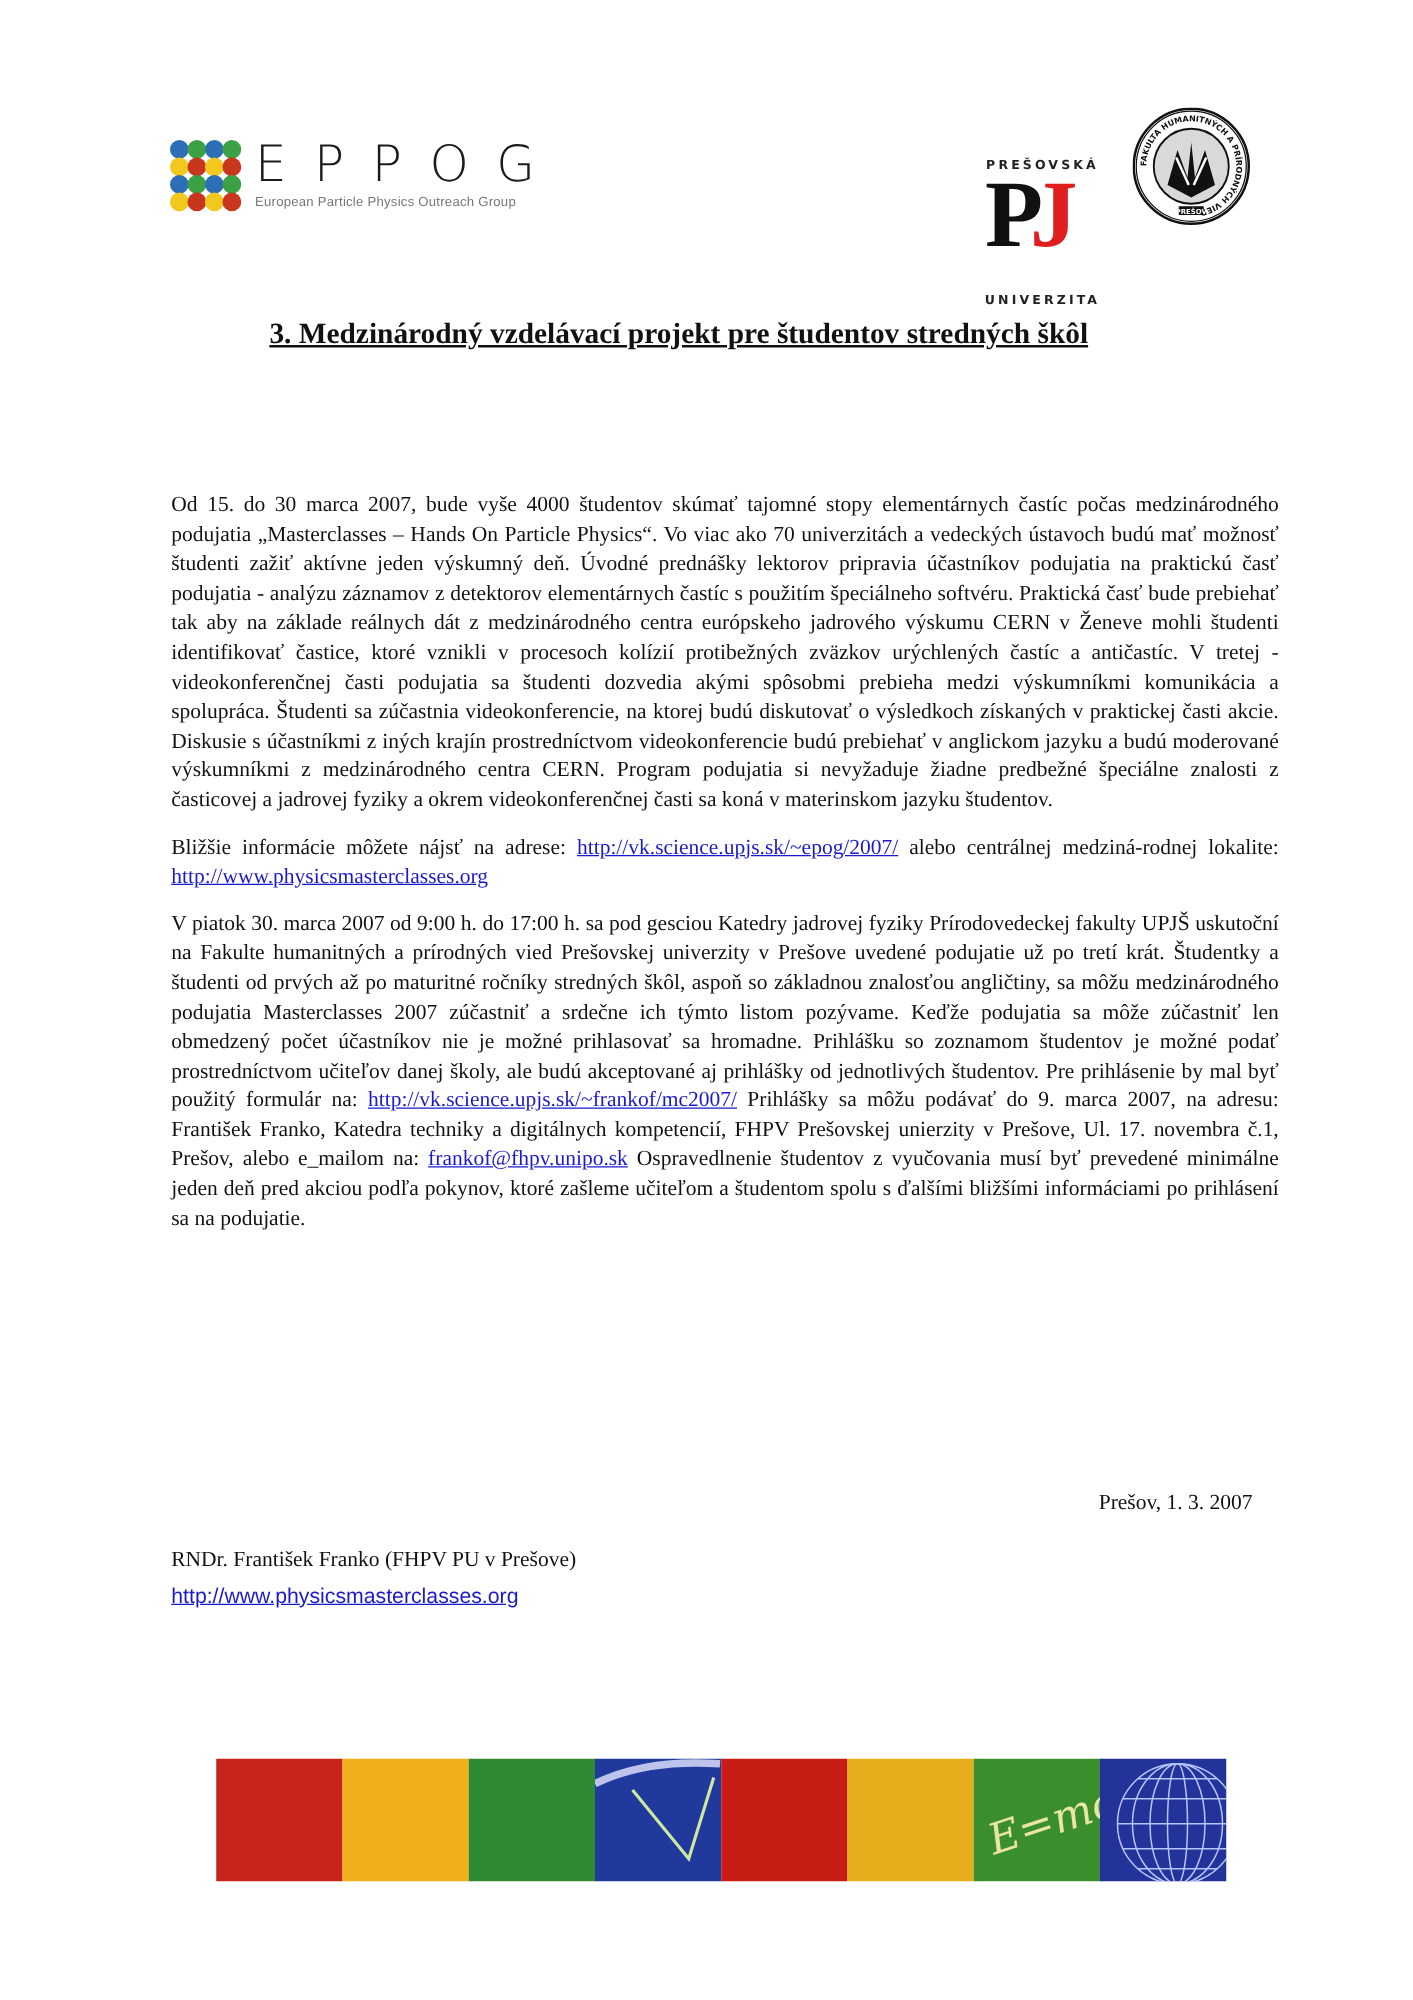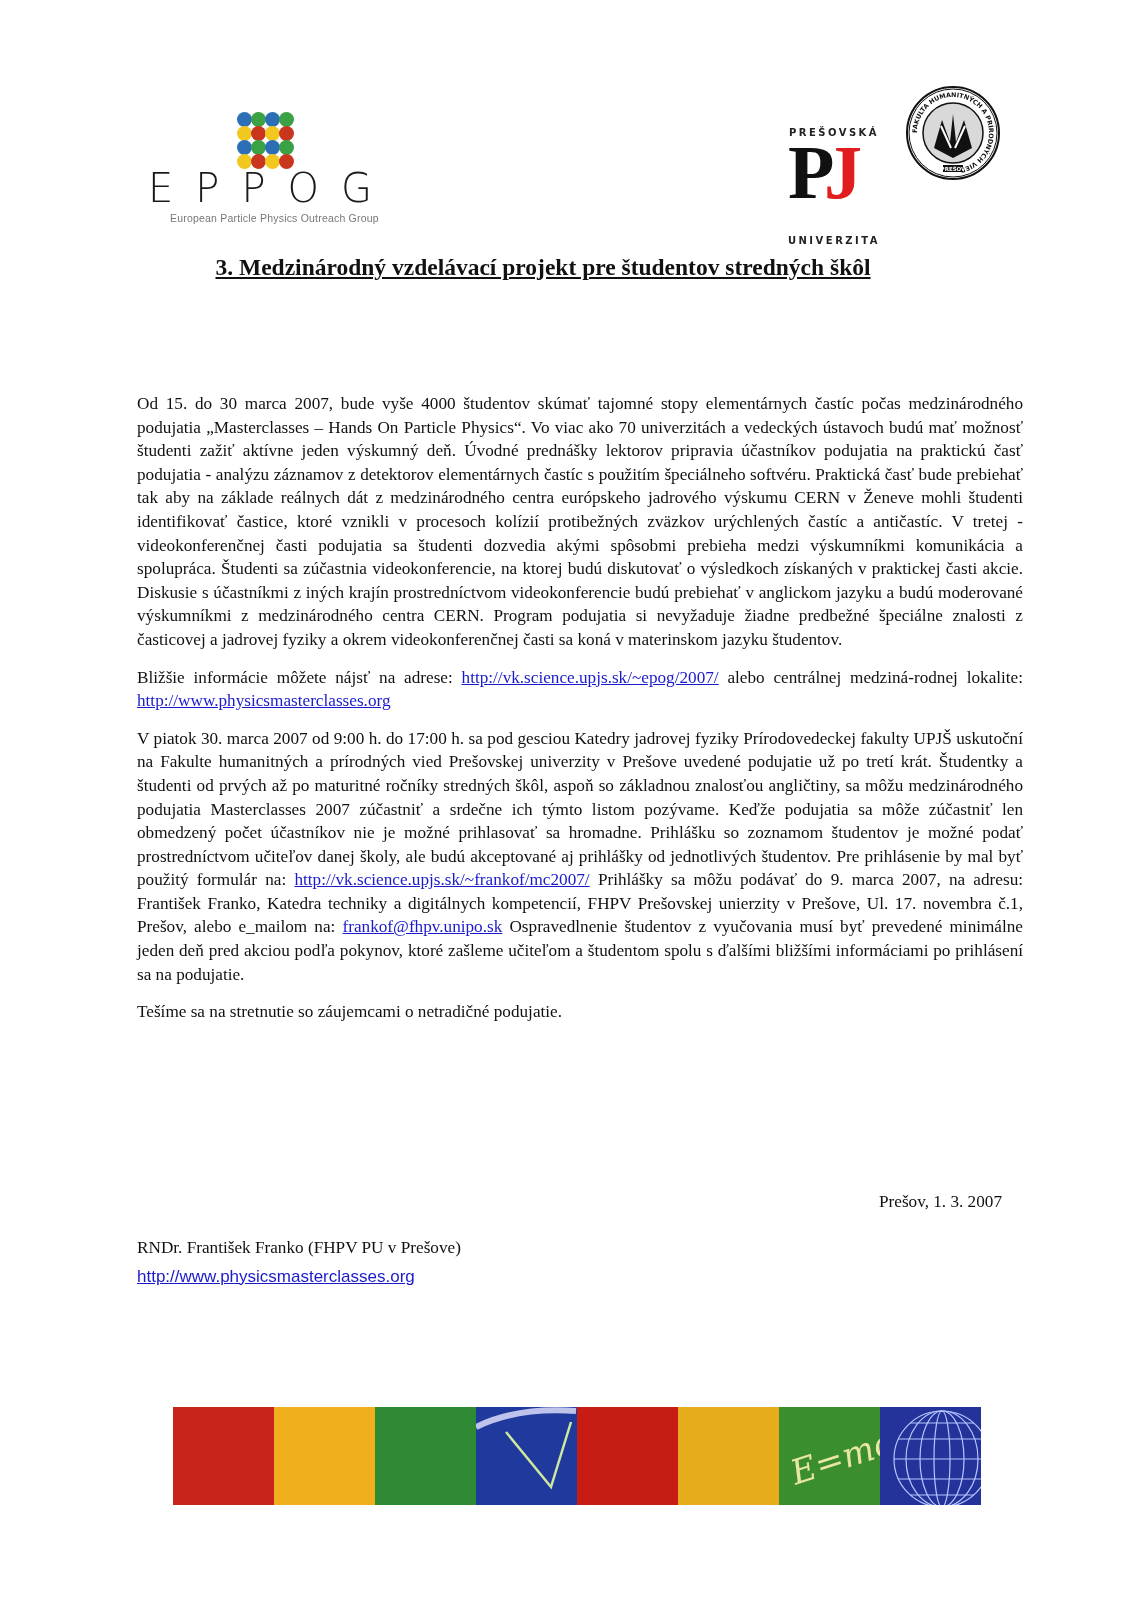--- a/index.html
+++ b/index.html
@@ -11,22 +11,21 @@
       overflow: hidden;
       font-family: "Liberation Serif", "DejaVu Serif", serif;
       color: #111111;
     }
     
     .eppog {
       position: absolute;
       left: 136px;
       top: 112px;
       display: flex;
-      align-items: center;
-      flex-direction: column;
+      align-items: flex-start;
     }
     .eppog-mark {
       width: 56px;
       height: 56px;
       display: grid;
       grid-template-columns: repeat(4, 14px);
       grid-template-rows: repeat(4, 14px);
     }
     .eppog-mark span {
       width: 15px;
@@ -42,21 +41,20 @@
       letter-spacing: 22px;
       color: #1a1a1a;
       line-height: 40px;
     }
     .eppog-sub {
       font-family: "Liberation Sans", sans-serif;
       font-size: 10.5px;
       color: #777777;
       margin-top: 4px;
       letter-spacing: 0.2px;
-      margin-left: 22px;
     }
     .pu-logo {
       position: absolute;
       left: 786px;
       top: 95px;
       width: 96px;
       text-align: center;
     }
     .pu-top, .pu-bottom {
       font-family: "DejaVu Sans", sans-serif;
@@ -232,21 +230,20 @@
   <p>Od 15. do 30 marca 2007, bude vyše 4000 študentov skúmať tajomné stopy elementárnych častíc počas medzinárodného podujatia „Masterclasses – Hands On Particle Physics“. Vo viac ako 70 univerzitách a vedeckých ústavoch budú mať možnosť študenti zažiť aktívne jeden výskumný deň. Úvodné prednášky lektorov pripravia účastníkov podujatia na praktickú časť podujatia - analýzu záznamov z detektorov elementárnych častíc s použitím špeciálneho softvéru. Praktická časť bude prebiehať tak aby na základe reálnych dát z medzinárodného centra európskeho jadrového výskumu CERN v Ženeve mohli študenti identifikovať častice, ktoré vznikli v procesoch kolízií protibežných zväzkov urýchlených častíc a antičastíc. V tretej - videokonferenčnej časti podujatia sa študenti dozvedia akými spôsobmi prebieha medzi výskumníkmi komunikácia a spolupráca. Študenti sa zúčastnia videokonferencie, na ktorej budú diskutovať o výsledkoch získaných v praktickej časti akcie. Diskusie s účastníkmi z iných krajín prostredníctvom videokonferencie budú prebiehať v anglickom jazyku a budú moderované výskumníkmi z medzinárodného centra CERN. Program podujatia si nevyžaduje žiadne predbežné špeciálne znalosti z časticovej a jadrovej fyziky a okrem videokonferenčnej časti sa koná v materinskom jazyku študentov.</p>
 
   <p>
     <span>Bližšie informácie môžete nájsť na adrese: </span><a>http://vk.science.upjs.sk/~epog/2007/</a><span> alebo centrálnej medziná-rodnej lokalite: </span><a>http://www.physicsmasterclasses.org</a>
   </p>
 
   <p>
     <span>V piatok 30. marca 2007 od 9:00 h. do 17:00 h. sa pod gesciou Katedry jadrovej fyziky Prírodovedeckej fakulty UPJŠ uskutoční na Fakulte humanitných a prírodných vied Prešovskej univerzity v Prešove uvedené podujatie už po tretí krát. Študentky a študenti od prvých až po maturitné ročníky stredných škôl, aspoň so základnou znalosťou angličtiny, sa môžu medzinárodného podujatia Masterclasses 2007 zúčastniť a srdečne ich týmto listom pozývame. Keďže podujatia sa môže zúčastniť len obmedzený počet účastníkov nie je možné prihlasovať sa hromadne. Prihlášku so zoznamom študentov je možné podať prostredníctvom učiteľov danej školy, ale budú akceptované aj prihlášky od jednotlivých študentov. Pre prihlásenie by mal byť použitý formulár na: </span><a> http://vk.science.upjs.sk/~frankof/mc2007/</a><span> Prihlášky sa môžu podávať do 9. marca 2007, na adresu: František Franko, Katedra techniky a digitálnych kompetencií, FHPV Prešovskej unierzity v Prešove, Ul. 17. novembra č.1, Prešov, alebo e_mailom na: </span><a>frankof@fhpv.unipo.sk</a><span>  Ospravedlnenie študentov z vyučovania musí byť prevedené minimálne jeden deň pred akciou podľa pokynov, ktoré zašleme učiteľom a študentom spolu s ďalšími bližšími informáciami po prihlásení sa na podujatie.</span>
   </p>
 
-  <p>Tešíme sa na stretnutie so záujemcami o netradičné podujatie.</p>
 
 </div>
 
 <div class="place-date">Prešov, 1. 3. 2007</div>
 
 <div class="signature">
   <div>RNDr. František Franko (FHPV PU v Prešove)</div>
   <a class="sig-link">http://www.physicsmasterclasses.org</a>
 </div>
 

